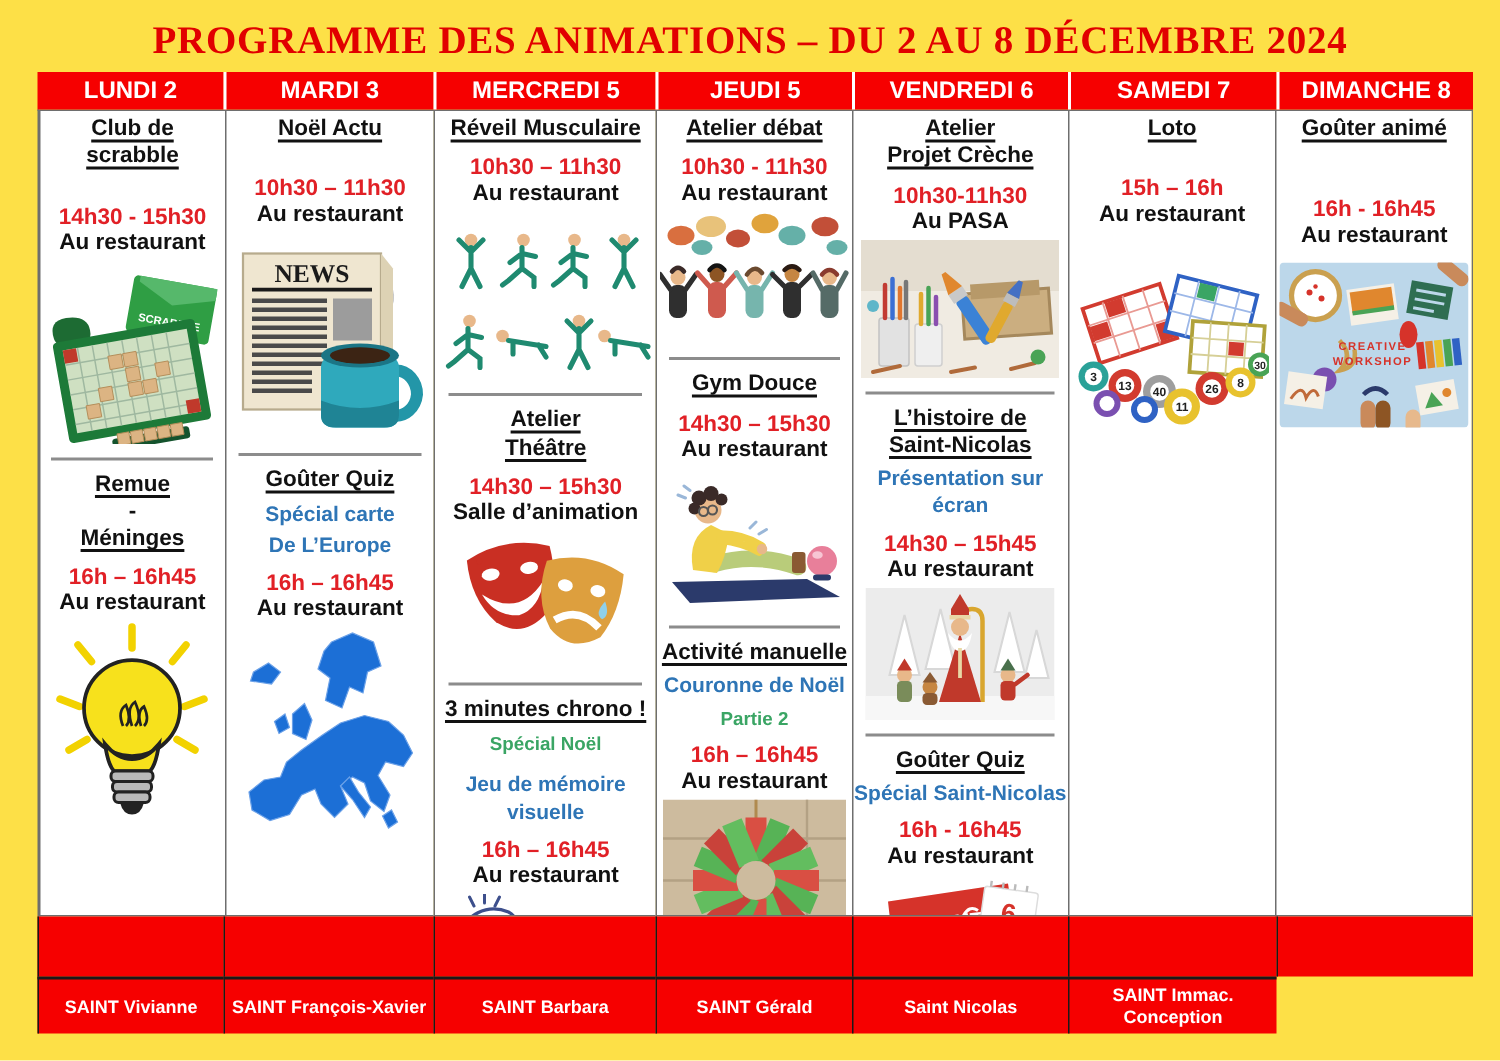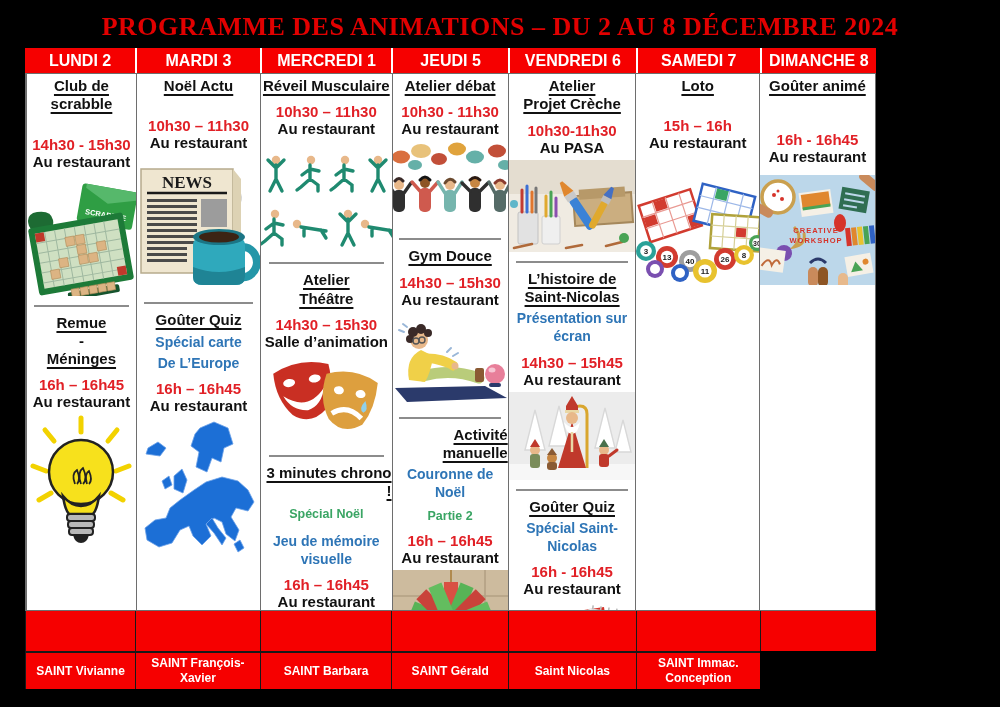--- a/index.html
+++ b/index.html
@@ -1,21 +1,21 @@
 <!DOCTYPE html>
 <html><head>
 <meta charset="utf-8">
 <style>
   * { margin:0; padding:0; box-sizing:border-box; }
   html,body { background:#fff; }
-  .page { position:relative; width:1000px; height:707px; background:#000000; overflow:hidden;
+  .page { position:relative; width:1000px; height:707px; background:#fde047; overflow:hidden;
           font-family:"Liberation Sans", sans-serif; }
   .main-title { text-align:center; margin-top:12px; font-family:"Liberation Serif", serif;
           font-weight:700; font-size:26px; color:#e10000; letter-spacing:0.5px; }
-  .board { position:absolute; left:25px; top:48px; width:851px; }
+  .board { position:absolute; left:25px; top:48px; width:957px; }
   .grid { display:grid; grid-template-columns:123fr 139fr 147fr 130fr 143fr 138fr 130fr; }
   .hcell { background:#f60000; color:#fff; font-weight:700; font-size:16px; text-align:center;
           height:25px; line-height:25px; border-left:2px solid #fff; }
   .hcell:first-child { border-left:none; }
   .bcell { background:#fff; height:537px; border-left:1px solid #6e6e6e; border-bottom:1px solid #6e6e6e;
           display:flex; flex-direction:column; align-items:center; overflow:hidden; padding-top:3px; }
   .bcell:first-child { border-left:1px solid #6e6e6e; }
   .bwrap { border:1px solid #6e6e6e; border-bottom:none; }
   .rcell { background:#f60000; height:40px; border-left:1px solid #191919; }
   .scell { background:#f60000; height:38px; border-left:1px solid #191919; border-top:2px solid #191919;
@@ -36,21 +36,21 @@
 <body>
 
 <div class="page">
   <div class="main-title">PROGRAMME DES ANIMATIONS – DU 2 AU 8 DÉCEMBRE 2024</div>
 
   <div class="board">
 
     <div class="grid">
       <div class="hcell">LUNDI 2</div>
       <div class="hcell">MARDI 3</div>
-      <div class="hcell">MERCREDI 1</div>
+      <div class="hcell">MERCREDI 5</div>
       <div class="hcell">JEUDI 5</div>
       <div class="hcell">VENDREDI 6</div>
       <div class="hcell">SAMEDI 7</div>
       <div class="hcell">DIMANCHE 8</div>
     </div>
 
     <div class="grid bwrap">
 
       <div class="bcell">
         <div class="act">

